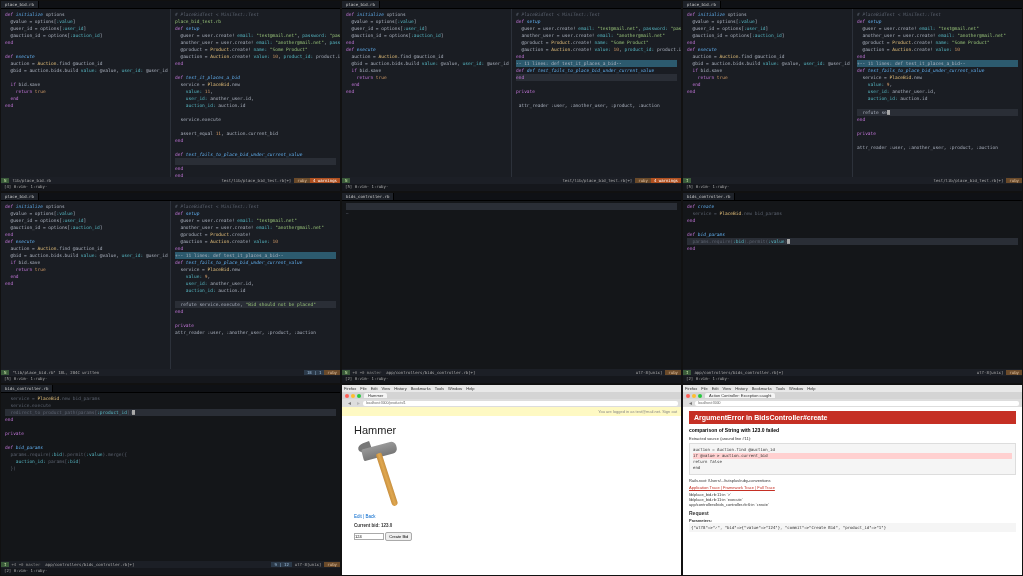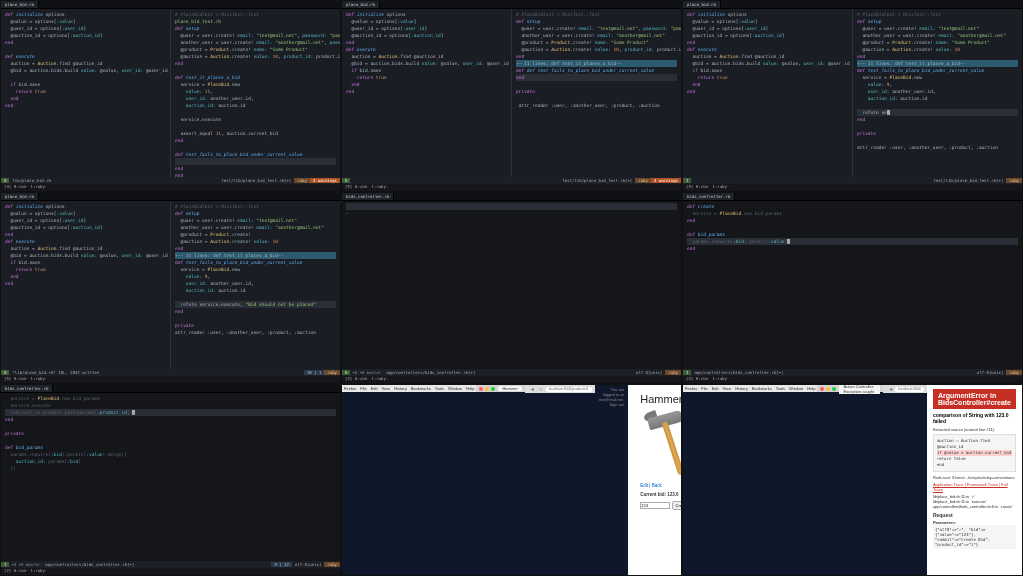--- a/index.html
+++ b/index.html
@@ -25,21 +25,21 @@
   .status { position: absolute; bottom: 7px; left: 0; right: 0; height: 7px; background: #1c1f26; display: flex; align-items: center; font-size: 4px; color: #888; }
   .status .mode { background: #3a5a3a; color: #c0dfa0; padding: 0 3px; }
   .status .right { margin-left: auto; display: flex; }
   .status .pos { background: #2c3a4a; padding: 0 3px; color: #a0c0df; }
   .status .lang { background: #6a4a2a; padding: 0 3px; color: #e0c0a0; }
   .status .file { padding: 0 3px; color: #aaa; }
   .status .orange { background: #b05020; color: #fff; padding: 0 3px; }
   .cmd { position: absolute; bottom: 0; left: 0; right: 0; height: 7px; background: #15171c; padding: 0 3px; font-size: 4px; color: #aaa; }
   
   
-  .browser { background: #0f172a; color: #333; font-family: 'Helvetica', sans-serif; display: flex; flex-direction: row; }
+  .browser { background: #fef9c3; color: #333; font-family: 'Helvetica', sans-serif; display: flex; flex-direction: column; }
   .mac-menu { background: #e8e8e8; height: 7px; display: flex; align-items: center; padding: 0 2px; font-size: 4px; color: #333; gap: 4px; }
   .mac-controls { display: flex; gap: 2px; margin-right: 3px; }
   .mac-dot { width: 4px; height: 4px; border-radius: 50%; }
   .mac-dot.r { background: #ff5f56; }
   .mac-dot.y { background: #ffbd2e; }
   .mac-dot.g { background: #27c93f; }
   .chrome-bar { background: #ddd; height: 8px; display: flex; align-items: center; padding: 0 3px; }
   .url-box { background: #fff; border-radius: 2px; flex: 1; height: 5px; font-size: 3.5px; padding: 0 3px; color: #666; line-height: 5px; }
   .page { background: #fff; flex: 1; padding: 8px 12px; font-size: 5px; color: #333; }
   .page h1 { font-size: 11px; font-weight: normal; margin-bottom: 4px; color: #222; }

